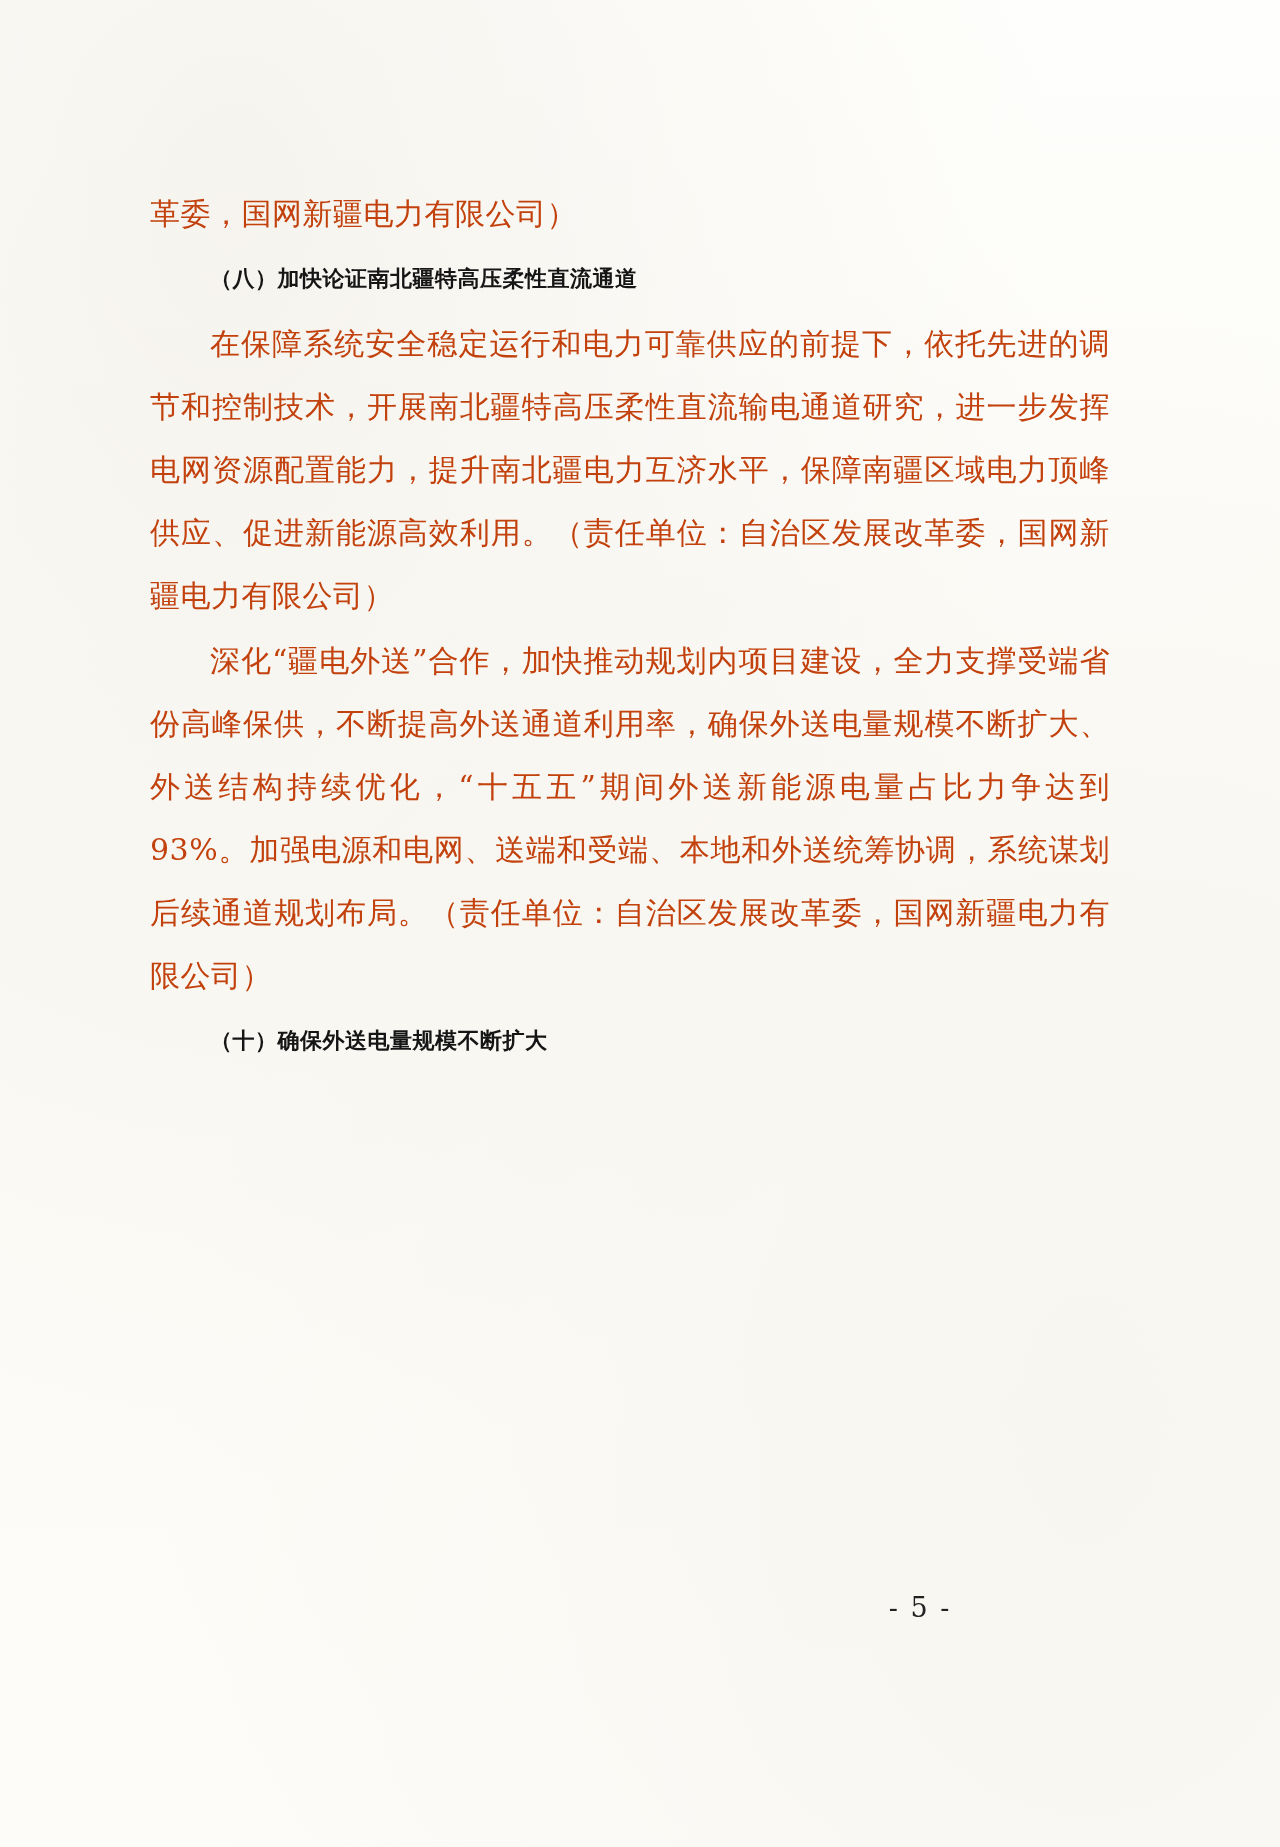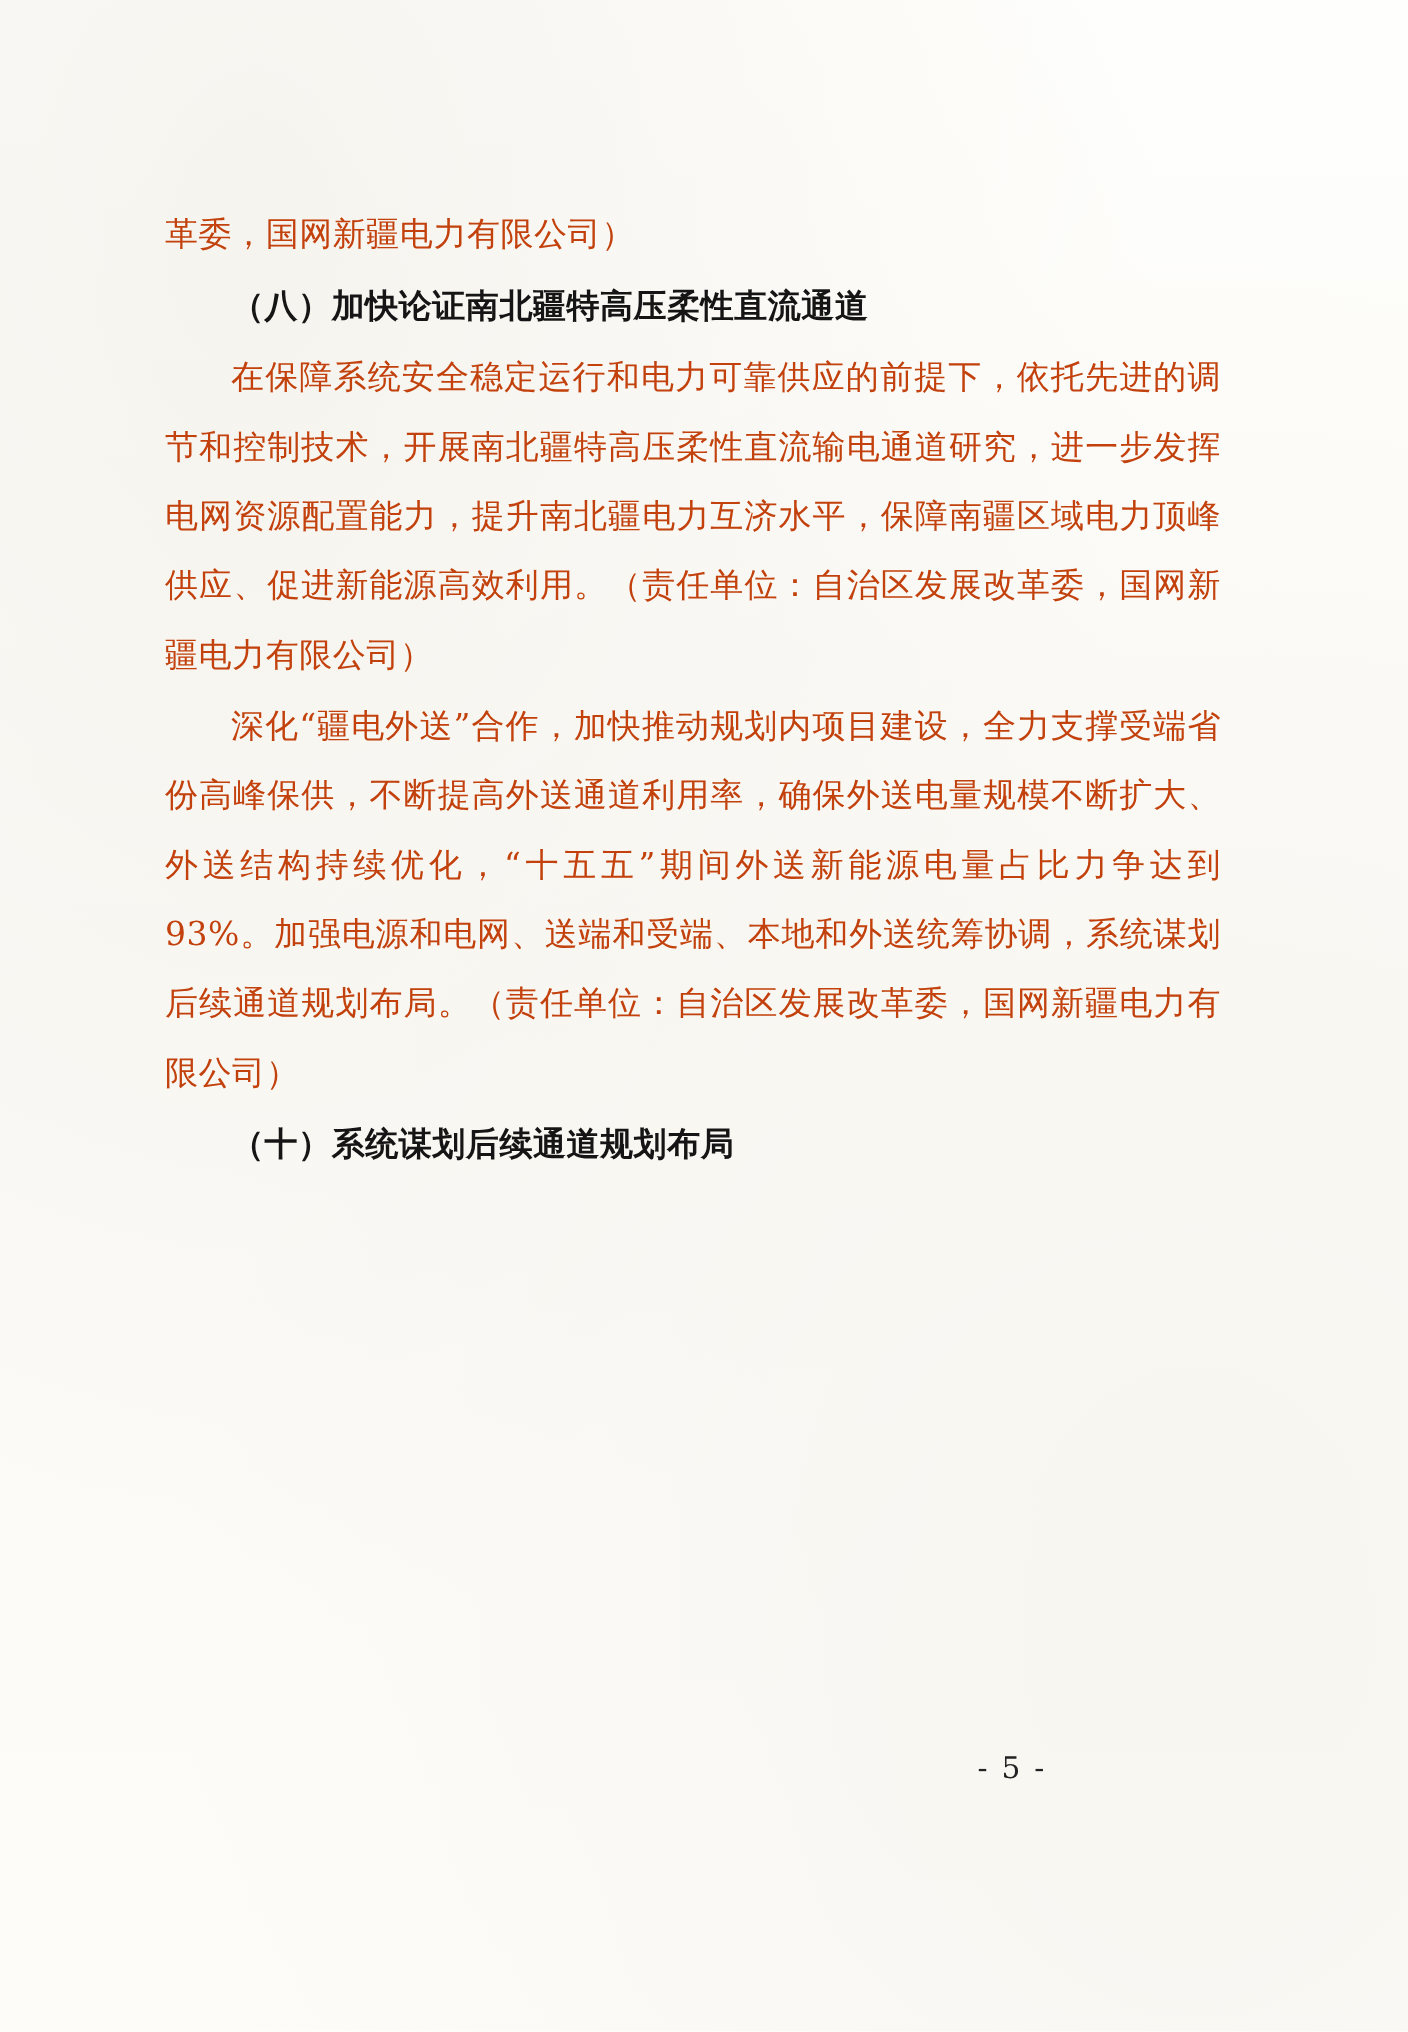--- a/index.html
+++ b/index.html
@@ -46,21 +46,21 @@
     text-justify: inter-character;
     margin: 0 0 2px 0;
     color: #c2410c;
     font-weight: 400;
     white-space: pre-wrap;
   }
   .para.indent {
     text-indent: 60px;
   }
   .heading {
-    font-size: 30px;
+    font-size: 22px;
     line-height: 63px;
     letter-spacing: 0.5px;
     margin: 0 0 2px 0;
     text-indent: 60px;
     font-weight: 700;
     color: #151515;
   }
   .footer {
     position: absolute;
     left: 0;
@@ -86,21 +86,21 @@
 
     <p class="para">革委，国网新疆电力有限公司）</p>
 
     <p class="heading">（八）加快论证南北疆特高压柔性直流通道</p>
 
     <p class="para indent">在保障系统安全稳定运行和电力可靠供应的前提下，依托先进的调节和控制技术，开展南北疆特高压柔性直流输电通道研究，进一步发挥电网资源配置能力，提升南北疆电力互济水平，保障南疆区域电力顶峰供应、促进新能源高效利用。（责任单位：自治区发展改革委，国网新疆电力有限公司）</p>
 
 
     <p class="para indent">深化“疆电外送”合作，加快推动规划内项目建设，全力支撑受端省份高峰保供，不断提高外送通道利用率，确保外送电量规模不断扩大、外送结构持续优化，“十五五”期间外送新能源电量占比力争达到 93%。加强电源和电网、送端和受端、本地和外送统筹协调，系统谋划后续通道规划布局。（责任单位：自治区发展改革委，国网新疆电力有限公司）</p>
 
-    <p class="heading">（十）系统谋划后续通道规划布局</p>
+    <p class="heading">（十）确保外送电量规模不断扩大</p>
 
 
   </div>
 
   <div class="footer">
     <span class="footer-inner">- 5 -</span>
   </div>
 </div>
 
 </body></html>

